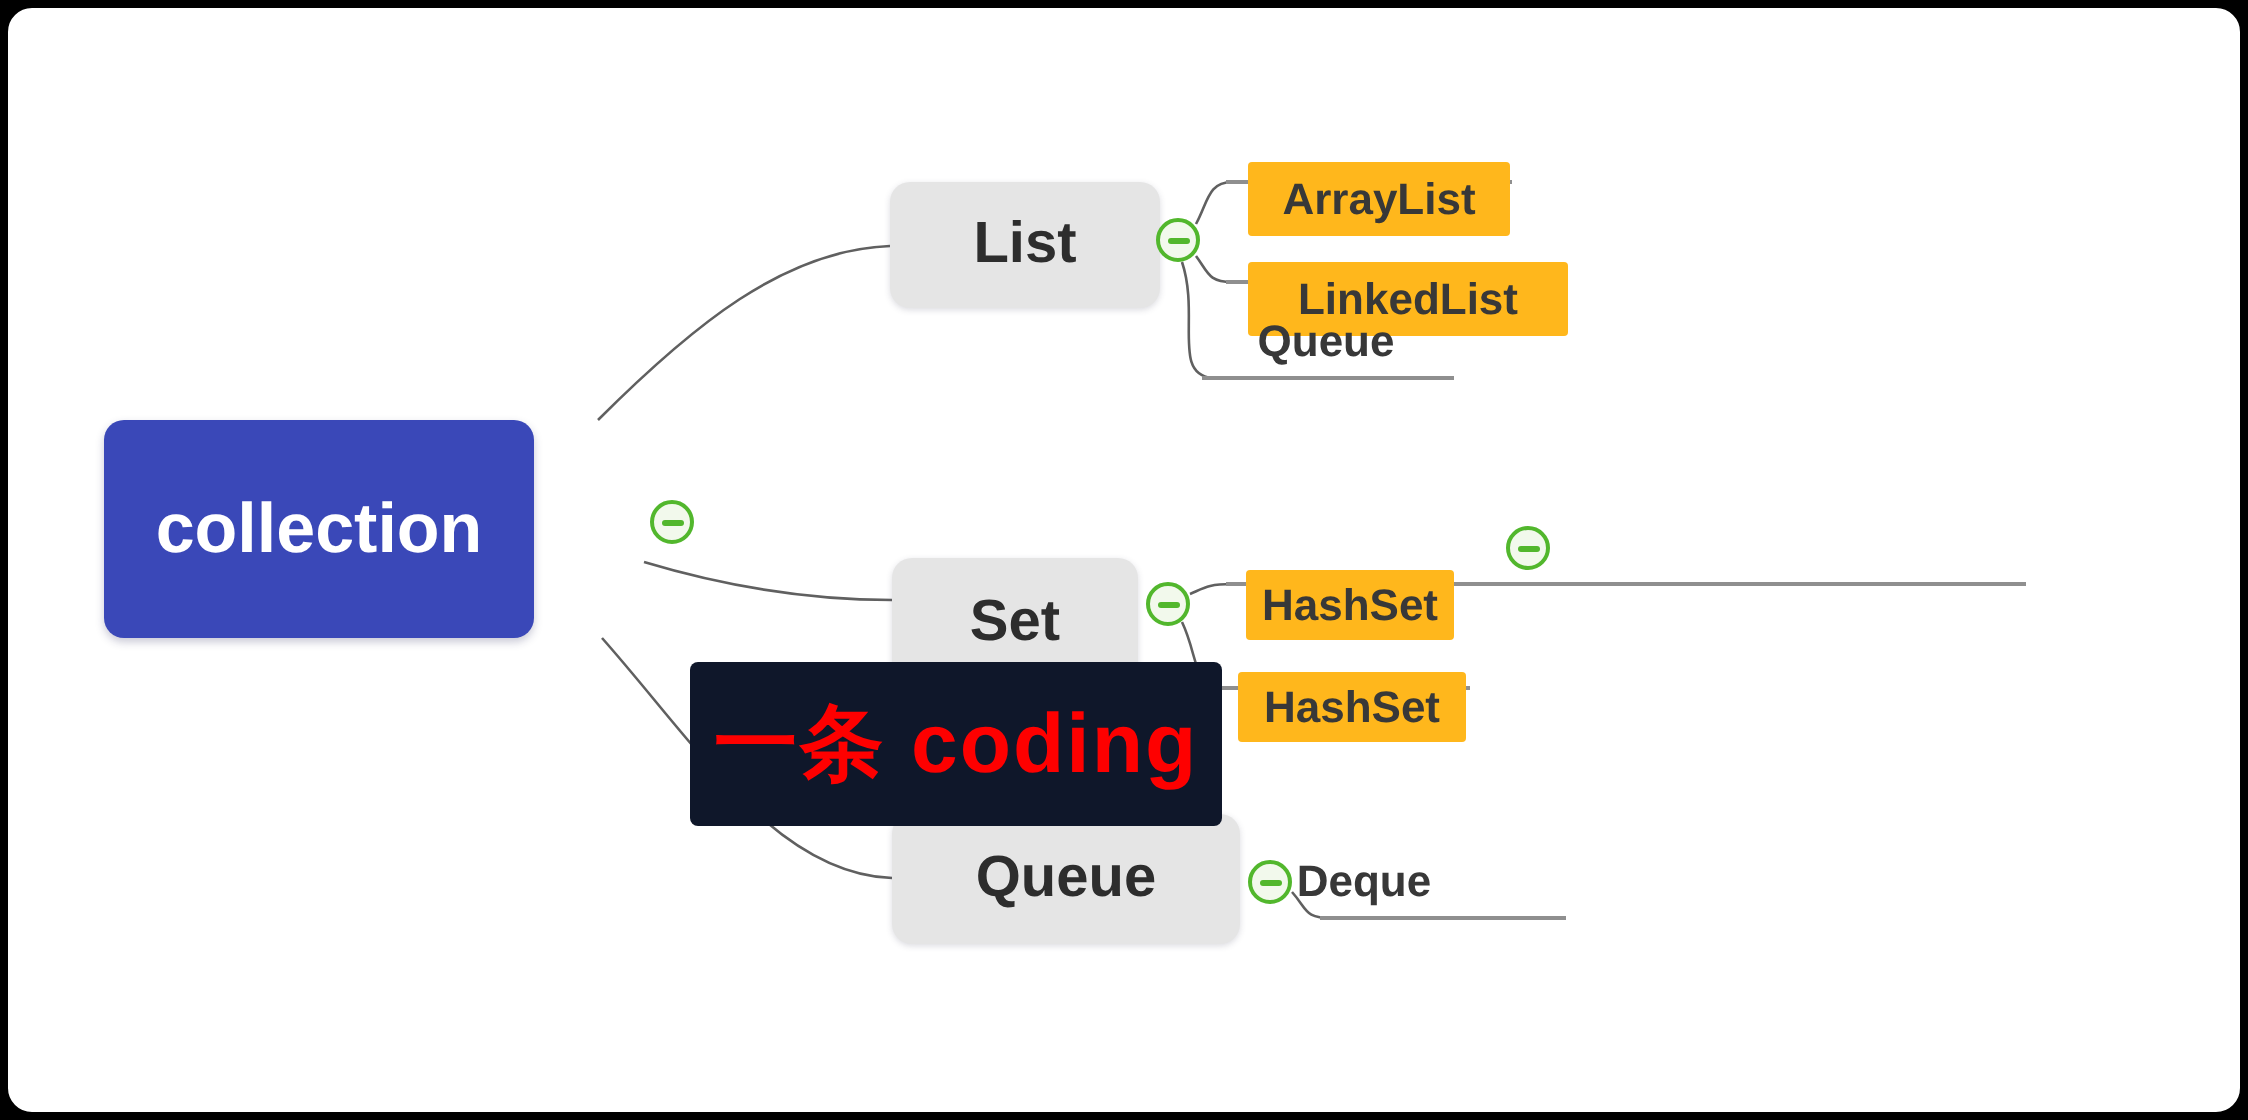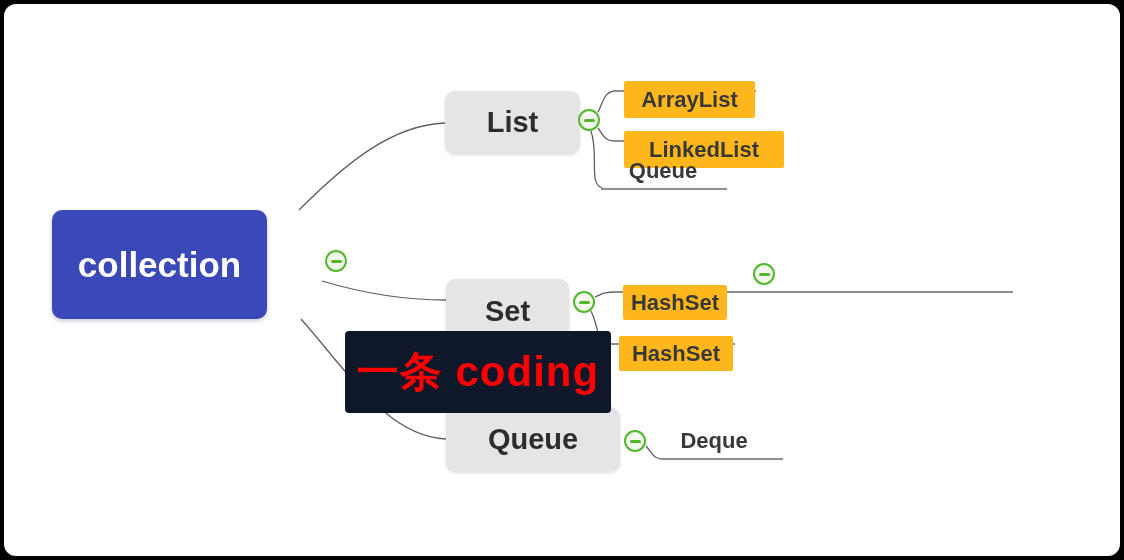--- a/index.html
+++ b/index.html
@@ -77,21 +77,21 @@
   <div class="node branch-node" style="left:446px;top:279px;width:123px;height:65px;">Set</div>
   <div class="node branch-node" style="left:446px;top:407px;width:174px;height:65px;">Queue</div>
 
   <div class="node leaf-box" style="left:624px;top:53px;width:131px;height:37px;">ArrayList</div>
   <div class="node leaf-box" style="left:624px;top:103px;width:160px;height:37px;">LinkedList</div>
   <div class="node leaf-plain" style="left:599px;top:156px;width:128px;height:30px;">Queue</div>
 
   <div class="node leaf-box" style="left:623px;top:257px;width:104px;height:35px;">HashSet</div>
   <div class="node leaf-box" style="left:619px;top:308px;width:114px;height:35px;">HashSet</div>
 
-  <div class="node leaf-plain" style="left:645px;top:426px;width:138px;height:30px;">Deque</div>
+  <div class="node leaf-plain" style="left:613px;top:426px;width:138px;height:30px;">Deque</div>
 
   <div class="collapse" style="left:325px;top:250px;">
     <div class="bar"></div>
   </div>
   <div class="collapse" style="left:578px;top:109px;">
     <div class="bar"></div>
   </div>
   <div class="collapse" style="left:573px;top:291px;">
     <div class="bar"></div>
   </div>

